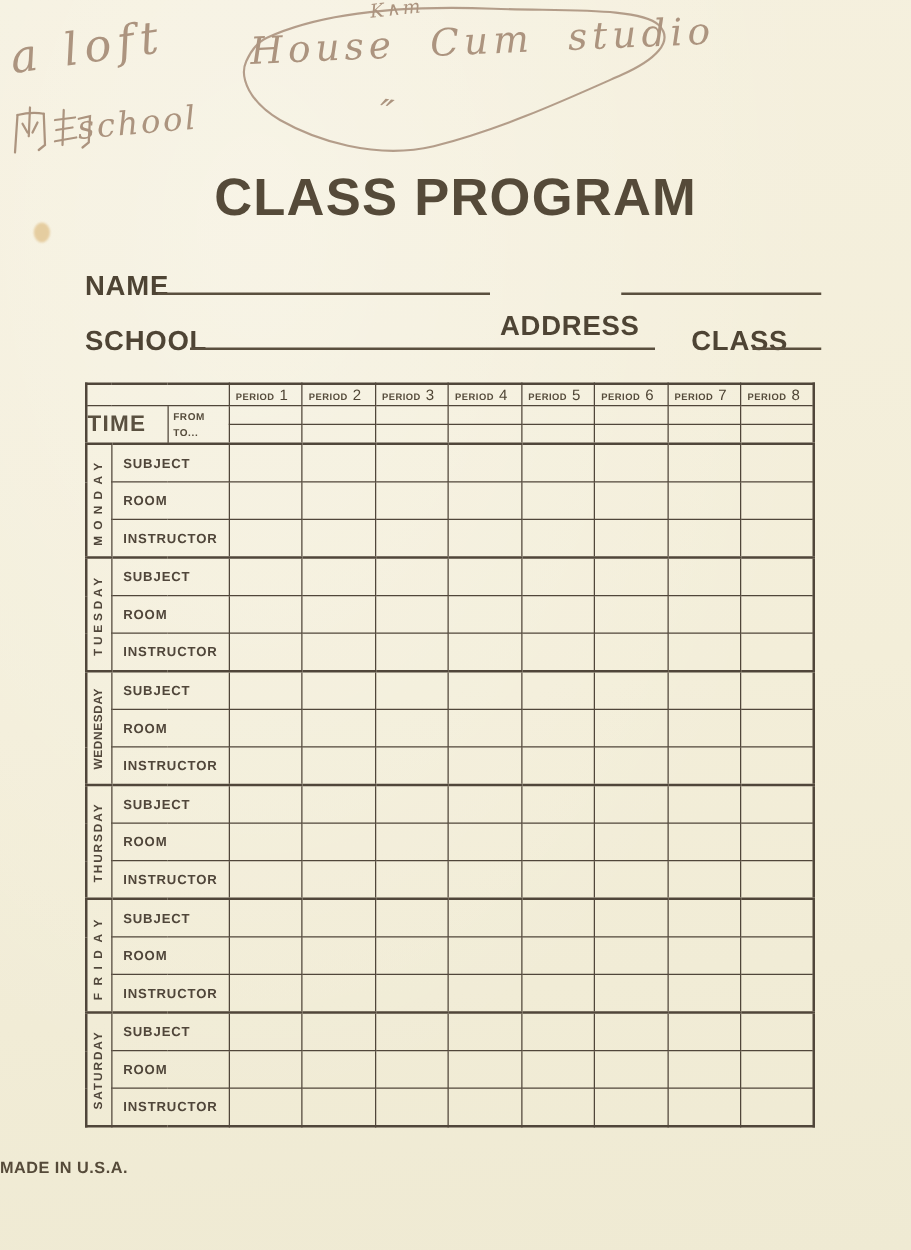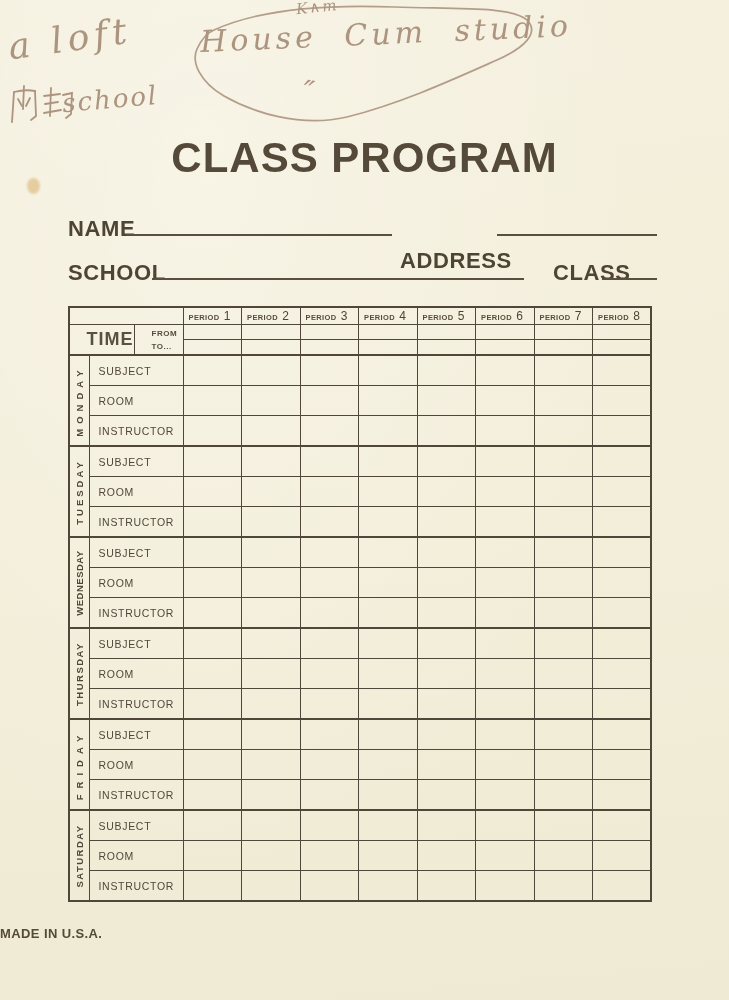--- a/index.html
+++ b/index.html
@@ -33,23 +33,23 @@
     font-family:"Liberation Sans", sans-serif;color:#4e4434;}
   table.schedule{border:2px solid #50463a;}
   tr.sect td{border-top:2px solid #50463a;}
   tr.hd  td, tr.hd th{height:16px;}
   tr.t1 td, tr.t2 td{height:14px;}
   tr.dy td{height:29px;}
   th.period{text-align:left;font-weight:400;}
   .pwrap{display:flex;align-items:baseline;padding-left:5px;}
   .pword{font-size:7.5px;font-weight:700;letter-spacing:.4px;color:#564c3c;}
   .pnum{font-size:12px;margin-left:4px;color:#4e4434;}
-  td.time-cell{text-align:right;font-size:18px;font-weight:700;letter-spacing:1px;color:#5a5040;}
-  td.fromto-cell{font-size:8px;font-weight:700;letter-spacing:.5px;padding-left:17px;line-height:13px;color:#564c3c;margin-top:12px;}
-  td.rlabel{font-size:10.5px;font-weight:400;letter-spacing:.7px;padding-left:9px;color:#50463a;}
+  td.time-cell{text-align:left;font-size:18px;font-weight:700;letter-spacing:1px;color:#5a5040;}
+  td.fromto-cell{font-size:8px;font-weight:700;letter-spacing:.5px;padding-left:4px;line-height:13px;color:#564c3c;margin-top:12px;}
+  td.rlabel{font-size:10.5px;font-weight:700;letter-spacing:.7px;padding-left:9px;color:#50463a;}
   td.day-cell{position:relative;}
   .day-name{position:absolute;top:50%;left:50%;transform:translate(-50%,-50%) rotate(-90deg);
     white-space:nowrap;font-size:9.5px;font-weight:700;color:#50463a;}
   .d0{letter-spacing:5px;}.d1{letter-spacing:3px;}.d2{letter-spacing:.5px;}
   .d3{letter-spacing:1.5px;}.d4{letter-spacing:6px;}.d5{letter-spacing:1.5px;}
   
   .footer-size{position:absolute;left:0;top:897px;width:100%;text-align:center;
     font-size:23px;font-weight:700;color:#554a39;}
   .footer-made{position:absolute;left:0;top:926px;width:100%;text-align:left;
     font-size:13px;font-weight:700;letter-spacing:.4px;color:#554a39;}

